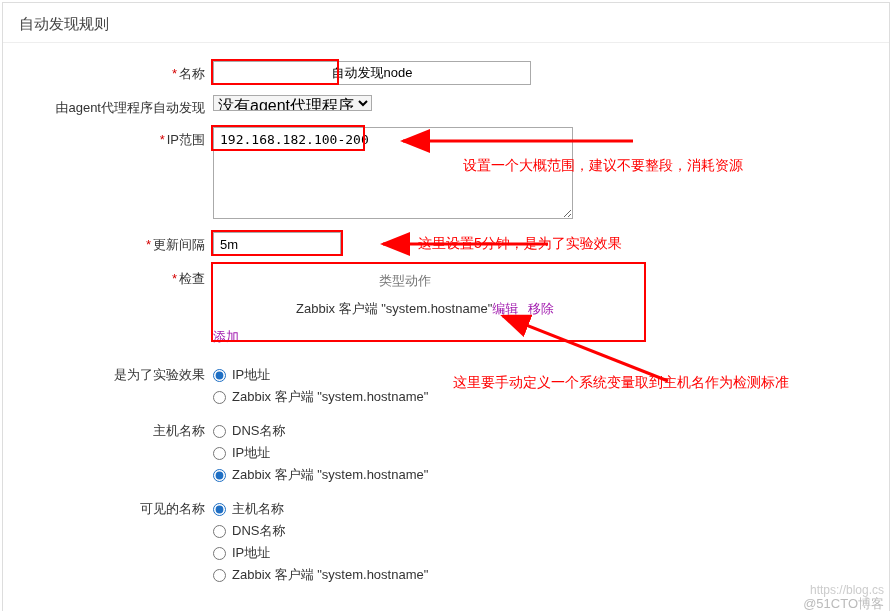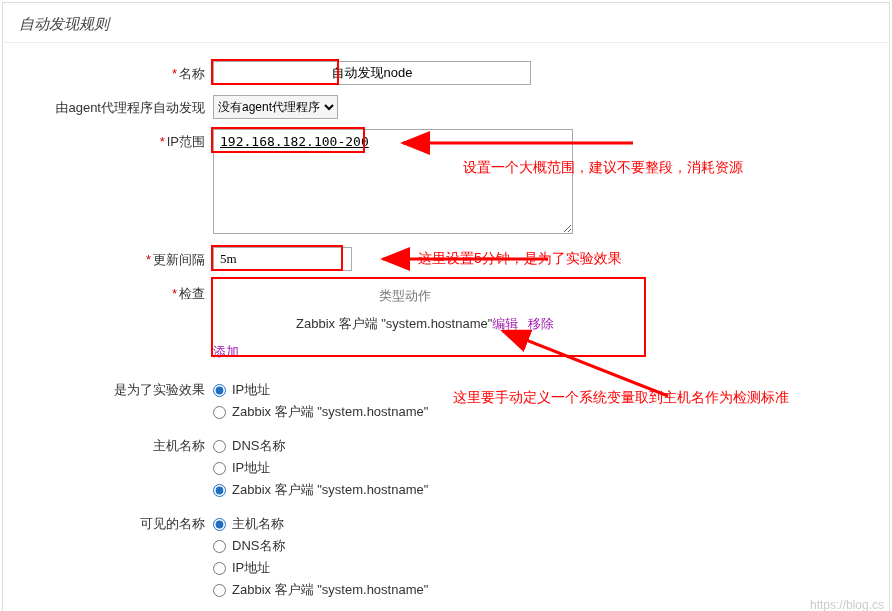--- a/index.html
+++ b/index.html
@@ -16,21 +16,20 @@
     border: 1px solid #ddd;
     margin: 2px;
     padding-bottom: 20px;
     min-height: 607px;
   }
   .title {
     padding: 12px 16px 8px;
     font-size: 15px;
     color: #444;
     border-bottom: 1px solid #eee;
-    font-style: italic;
   }
   .form { padding-top: 18px; }
   .row {
     display: flex;
     align-items: flex-start;
     margin-bottom: 10px;
   }
   .label {
     width: 210px;
     text-align: right;
@@ -46,28 +45,28 @@
     border: 1px solid #aaa;
     font-size: 13px;
   }
   textarea {
     border: 1px solid #aaa;
     padding: 4px 6px;
     font-size: 13px;
     resize: both;
   }
   select {
-    height: 24px;
+    height: 16px;
     border: 1px solid #aaa;
-    font-size: 12px;
+    font-size: 16px;
     background: #f5f5f5;
   }
   .sel-name { width: 318px; text-align: center; }
-  .sel-interval { width: 139px; font-family: Liberation Serif, serif; }
-  .iprange { width: 360px; height: 105px; text-decoration: underline; }
+  .sel-interval { width: 128px; }
+  .iprange { width: 360px; height: 92px; }
   .redbox { position: absolute; border: 2px solid #f00; pointer-events: none; }
   .rb-name { left: -2px; top: -2px; width: 128px; height: 26px; }
   .rb-ip   { left: -2px; top: -2px; width: 154px; height: 26px; }
   .rb-int  { left: -2px; top: -2px; width: 132px; height: 26px; }
   .rb-checks { left: -2px; top: -4px; width: 435px; height: 80px; }
   .checks-table {
     width: 430px;
     padding-top: 2px;
   }
   .checks-head, .checks-row {

